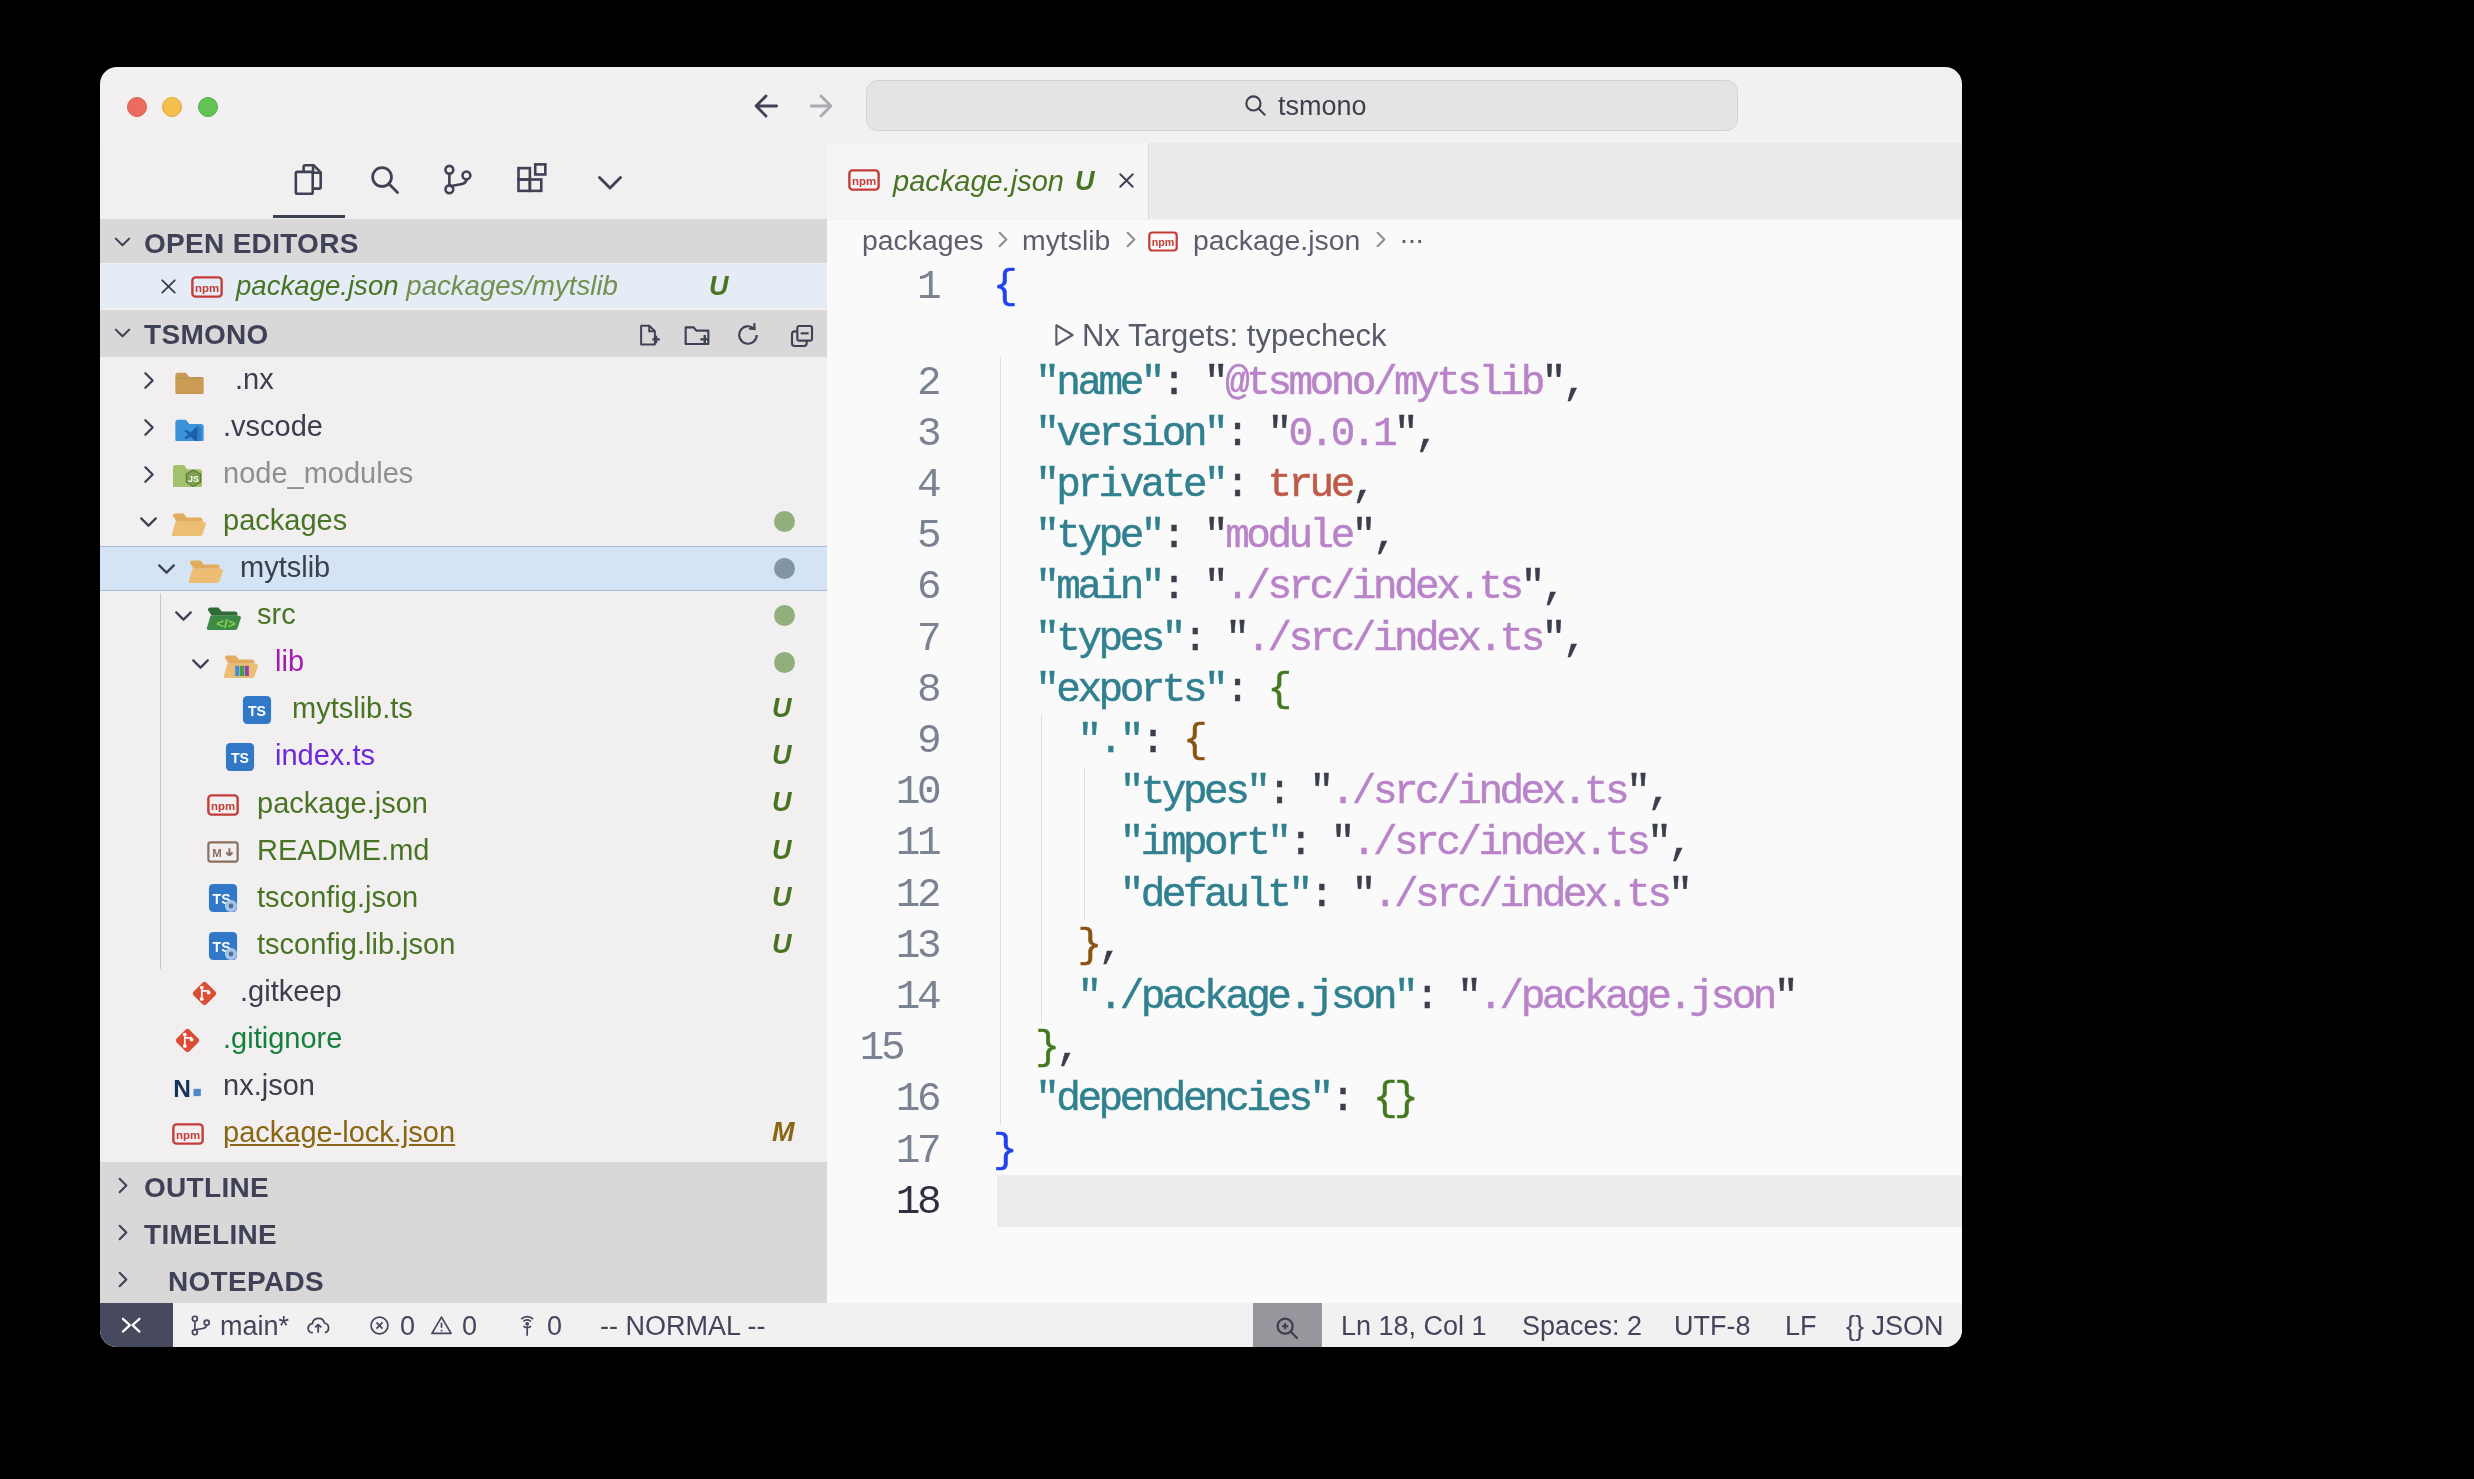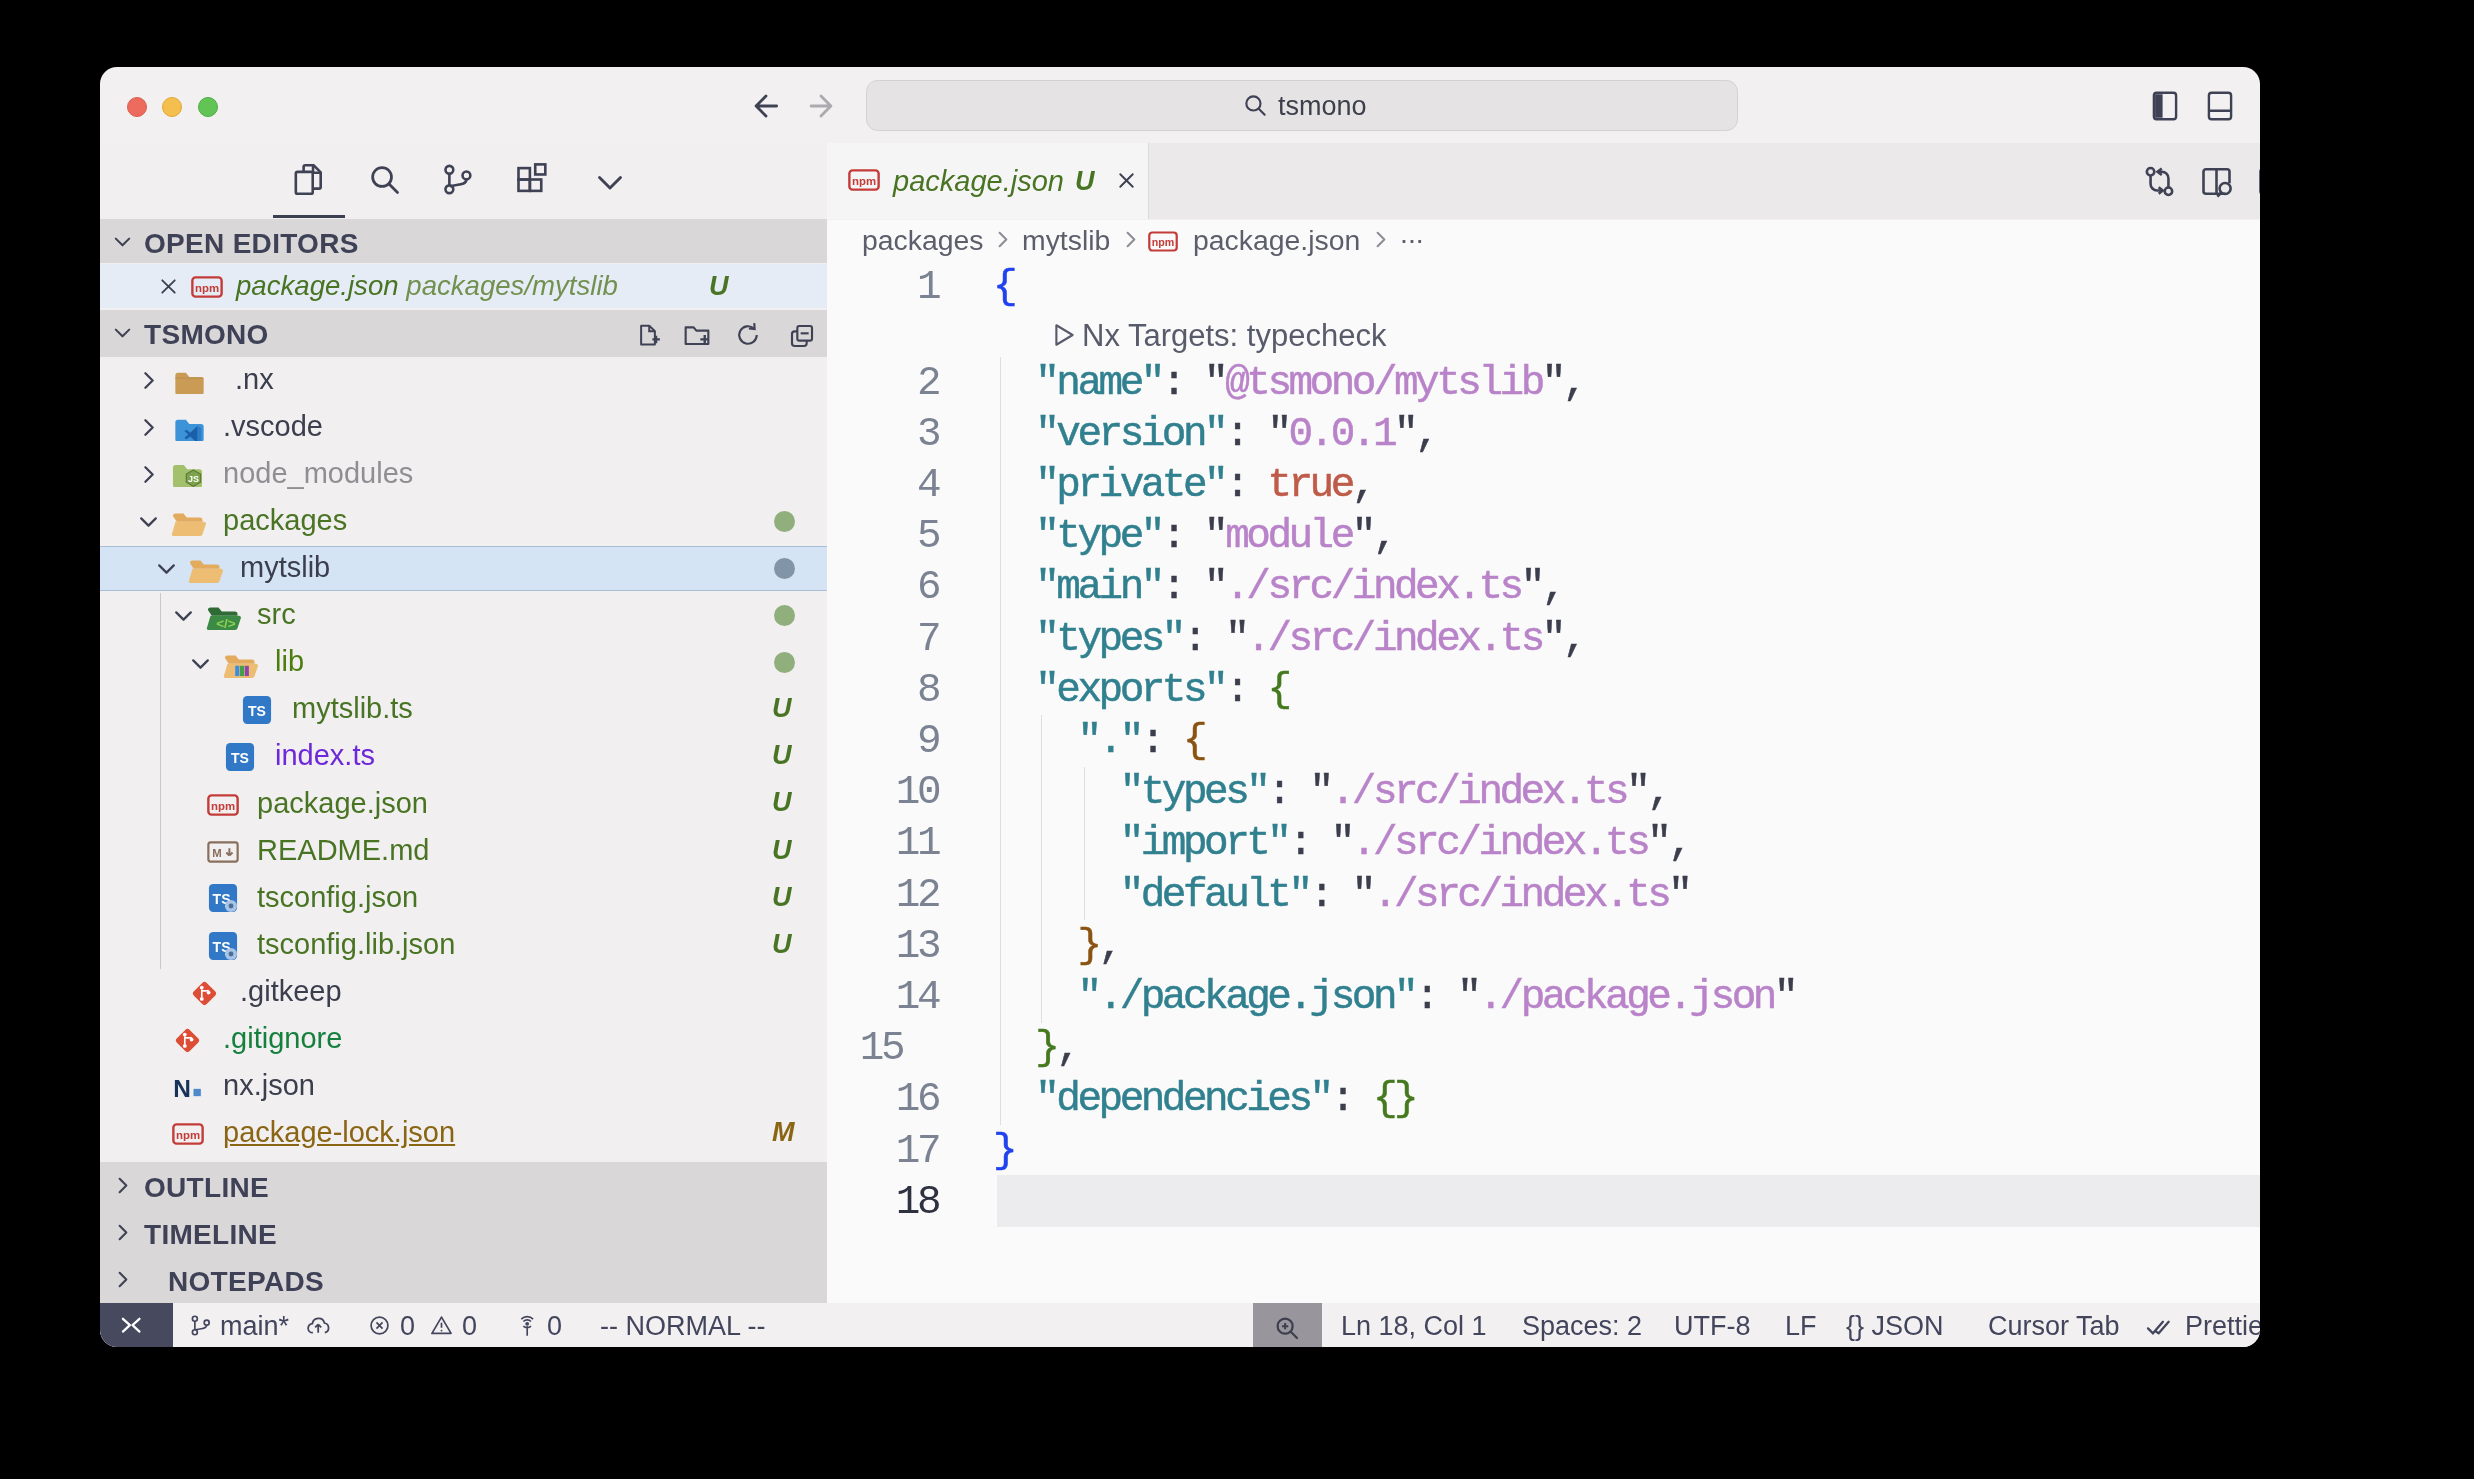--- a/index.html
+++ b/index.html
@@ -1,18 +1,18 @@
 <!DOCTYPE html>
 <html style="font-size:14.2px"><head><meta charset="utf-8">
 <style>
 html,body{margin:0;padding:0;background:#000;width:2475px;height:1479px;overflow:hidden;}
 *{box-sizing:border-box;}
 body{font-family:"Liberation Sans",sans-serif;}
 .a{position:absolute;}
-#win{position:absolute;left:100px;top:67px;width:2160px;height:1280px;background:#f2f0f1;border-radius:17px;overflow:hidden;}
+#win{position:absolute;left:100px;top:67px;width:1862px;height:1280px;background:#f2f0f1;border-radius:17px;overflow:hidden;}
 .hdr{background:#d9d7d8;}
 .hdrtxt{font-weight:bold;font-size:28px;color:#3f4257;letter-spacing:0.3px;}
 .treelbl{font-size:29px;color:#3b3e4d;white-space:pre;}
 .green{color:#487423;}
 .badge{font-size:27px;font-style:italic;font-weight:bold;}
 .codeline{position:absolute;left:893px;height:52px;line-height:52px;font-size:41px;letter-spacing:-3.5px;white-space:pre;font-family:"Liberation Mono",monospace;font-weight:500;-webkit-text-stroke:0.5px currentColor;}
 .lnum{position:absolute;width:118px;text-align:right;height:52px;line-height:52px;font-size:41px;letter-spacing:-3.5px;color:#7b8292;font-family:"Liberation Mono",monospace;}
 .tk{color:#31808f}.ts{color:#b983c9}.tp{color:#3b3e4d}.tb{color:#bf5b49}
 .b1{color:#2042ee}.b2{color:#44791f}.b3{color:#8a5312}
 .sb{font-size:27px;color:#42455c;}
@@ -181,21 +181,21 @@
     <svg class="a" style="left:88px;top:584px" width="25" height="25" viewBox="0 0 24 24" fill="none">
       <path d="M5 9l7 7 7-7" stroke="#3f4254" stroke-width="2.2" stroke-linecap="round" stroke-linejoin="round"></path>
     </svg>
     <svg class="a" style="left:123px;top:584px" width="36" height="27" viewBox="0 0 28 21" fill="none">
       <path d="M1.5 5.5a2 2 0 0 1 2-2h6.2l2.6 3.2h10.2a2 2 0 0 1 2 2V10h-20z" fill="#e2ab5e"></path>
       <path d="M3.5 10h22.3a1.4 1.4 0 0 1 1.3 1.9l-2.6 7.8a2 2 0 0 1-1.9 1.3H1.8a1.2 1.2 0 0 1-1.1-1.6z" fill="#ecbd72"></path>
       <rect x="9.5" y="11.5" width="3.2" height="8" fill="#3b8de0"></rect>
       <rect x="13.2" y="11.5" width="3.2" height="8" fill="#43a047"></rect>
       <rect x="16.9" y="11.5" width="3.2" height="8" fill="#8e44ad"></rect>
     </svg>
-    <div class="a treelbl" style="left:175px;top:578px;color:#4d7c0f;">lib</div>
+    <div class="a treelbl" style="left:175px;top:578px;color:#a21caf;">lib</div>
     <div class="a" style="left:674px;top:585px;width:21.3px;height:21.3px;border-radius:50%;background:#91af7d;"></div>
     <svg class="a" style="left:142px;top:628px" width="30" height="30" viewBox="0 0 32 32" fill="none">
       <rect x="1" y="1" width="30" height="30" rx="4.5" fill="#3178c6"></rect>
       <text x="16" y="22.5" text-anchor="middle" font-family="Liberation Sans" font-weight="bold" font-size="15" fill="#fff">TS</text>
     </svg>
     <div class="a treelbl" style="left:192px;top:625px;color:#487423;">mytslib.ts</div>
     <div class="a badge" style="left:672px;top:626px;color:#487423;">U</div>
     <svg class="a" style="left:125px;top:675px" width="30" height="30" viewBox="0 0 32 32" fill="none">
       <rect x="1" y="1" width="30" height="30" rx="4.5" fill="#3178c6"></rect>
       <text x="16" y="22.5" text-anchor="middle" font-family="Liberation Sans" font-weight="bold" font-size="15" fill="#fff">TS</text>

